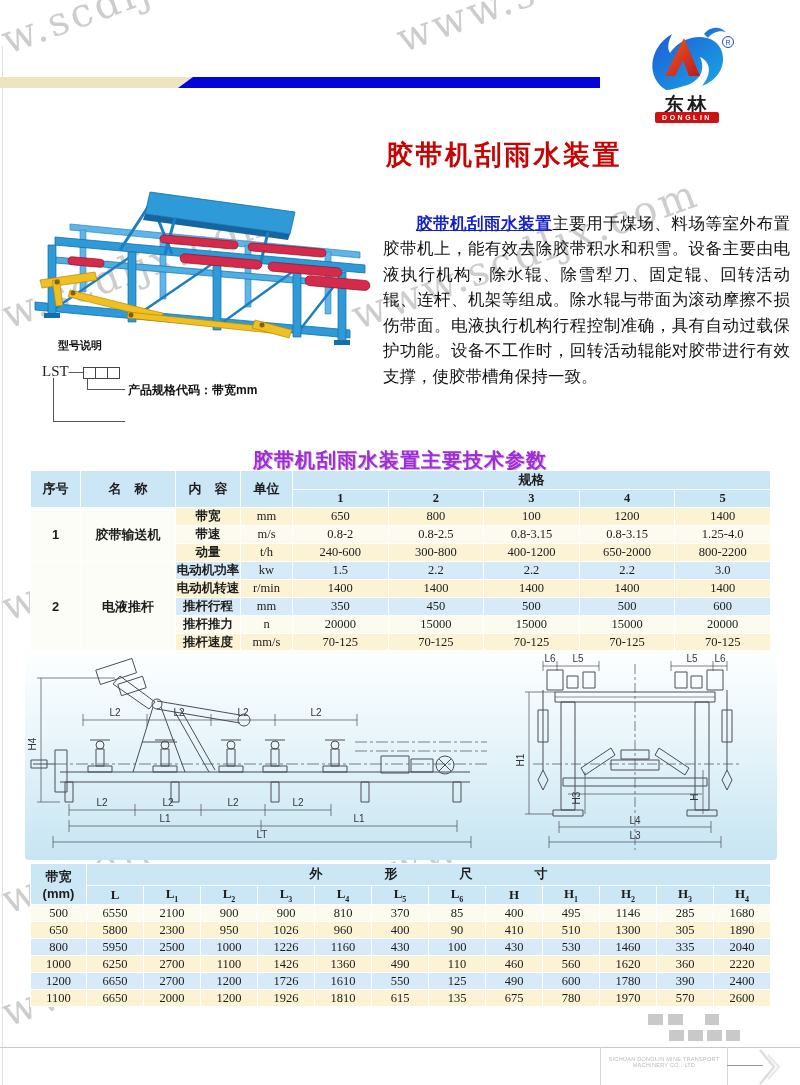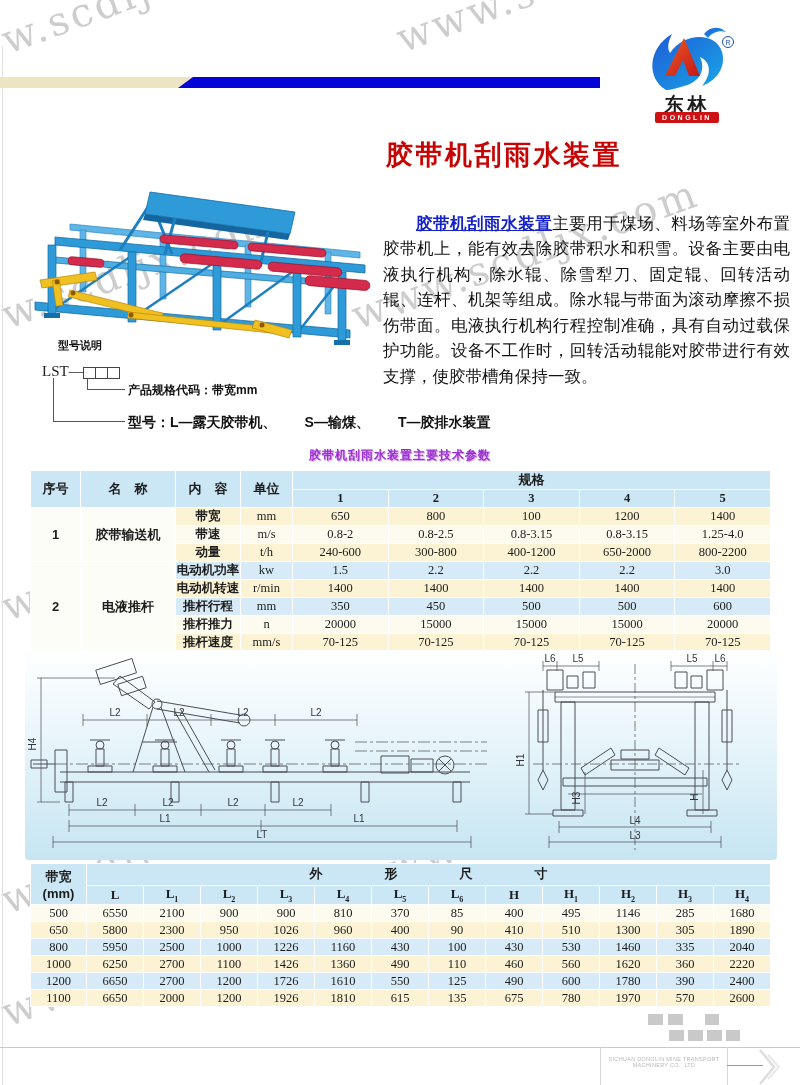--- a/index.html
+++ b/index.html
@@ -15,21 +15,21 @@
   
   #intro{left:383px;top:194px;width:407px;font-size:16.5px;line-height:25.6px;color:#121212;
          text-align:justify;text-indent:2em;}
   #intro .lead{color:#1522c8;font-weight:bold;text-decoration:underline;}
   
   .legend-txt{position:absolute;color:#111;font-weight:bold;}
   .lbox{display:inline-block;width:11px;height:10px;border:1px solid #444;background:#fff;
         vertical-align:middle;margin-left:-1px;}
   .lline{position:absolute;background:#555;}
   
-  #spec-title{left:240px;top:447px;width:320px;text-align:center;font-size:12px;font-weight:bold;
+  #spec-title{left:240px;top:447px;width:320px;text-align:center;font-size:20px;font-weight:bold;
       color:#9b2fd1;letter-spacing:1px;text-shadow:1px 1px 0 #dcaaf0;}
   
   table{border-collapse:collapse;table-layout:fixed;}
   td,th{border:1px solid #fff;padding:0;text-align:center;color:#1c1c1c;overflow:hidden;}
   th{background:#cbe7f6;font-weight:bold;font-size:13px;}
   th.num{font-family:"Liberation Serif",serif;font-weight:bold;font-size:12.5px;}
   td.lab{font-weight:bold;font-size:12.5px;}
   td.unit,td.val{font-family:"Liberation Serif",serif;font-size:12.5px;}
   td.model-val{font-size:11px;}
   td.group-cell{background:#fdfdf8;font-weight:bold;font-size:13px;}
@@ -154,21 +154,20 @@
 
   <div class="legend-txt" style="left:58px;top:338px;font-size:11px">型号说明</div>
   <div class="abs" style="left:42px;top:363px;font-family:'Liberation Serif',serif;font-size:15px;color:#222">
     <span>LST</span><span>—</span><span class="lbox"></span><span class="lbox"></span><span class="lbox"></span>
   </div>
   <div class="lline" style="left:87px;top:378px;width:1px;height:12px"></div>
   <div class="lline" style="left:87px;top:389px;width:38px;height:1px"></div>
   <div class="legend-txt" style="left:128px;top:382px;font-size:12px">产品规格代码：带宽mm</div>
   <div class="lline" style="left:53px;top:378px;width:1px;height:44px"></div>
   <div class="lline" style="left:53px;top:421px;width:72px;height:1px"></div>
-  <div class="legend-txt" style="left:128px;top:414px;font-size:14px">型号：L—露天胶带机、　　S—输煤、　　T—胶排水装置</div>
 
   <div id="spec-title" class="abs">胶带机刮雨水装置主要技术参数</div>
 
   <table id="spec-table" class="abs" style="left:30px;top:470px;width:740px">
     <colgroup>
       <col style="width:50px">
         <col style="width:95px">
         <col style="width:65px">
         <col style="width:52px">
       <col style="width:95.6px">

